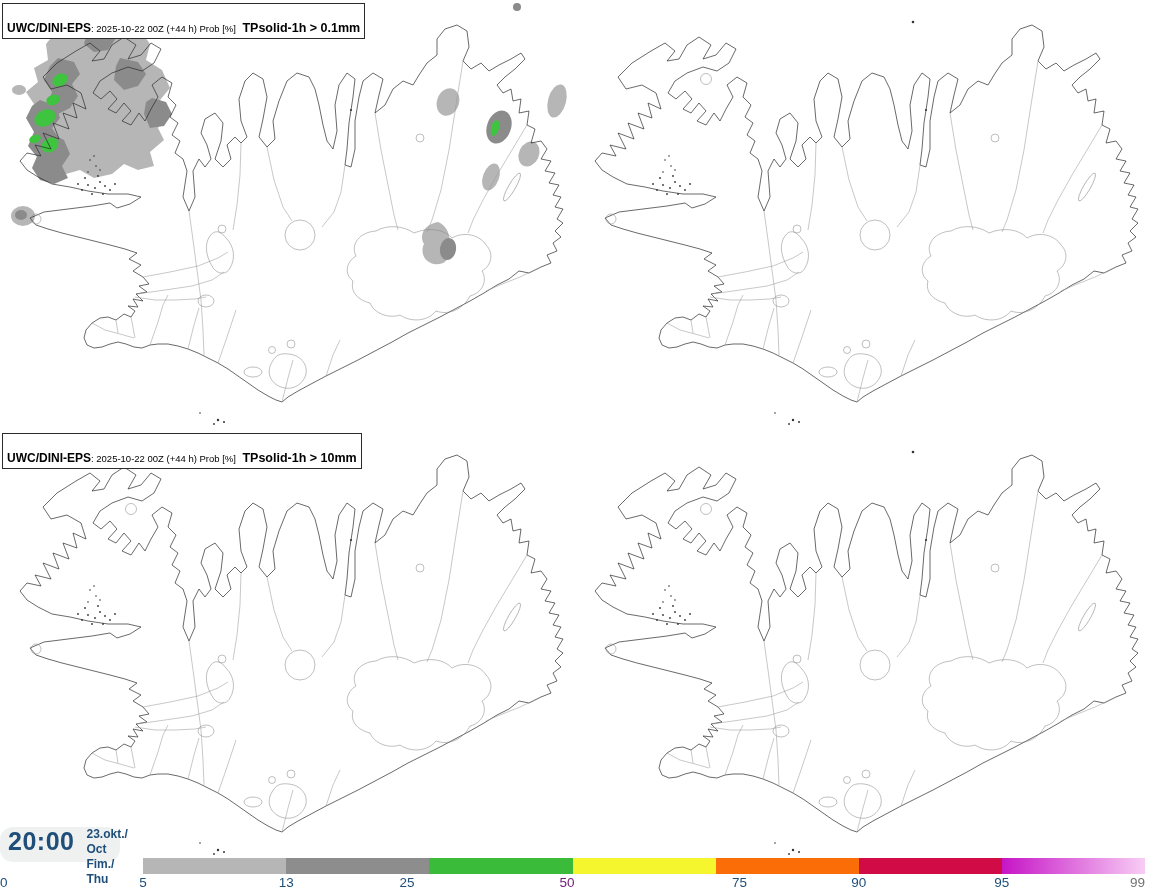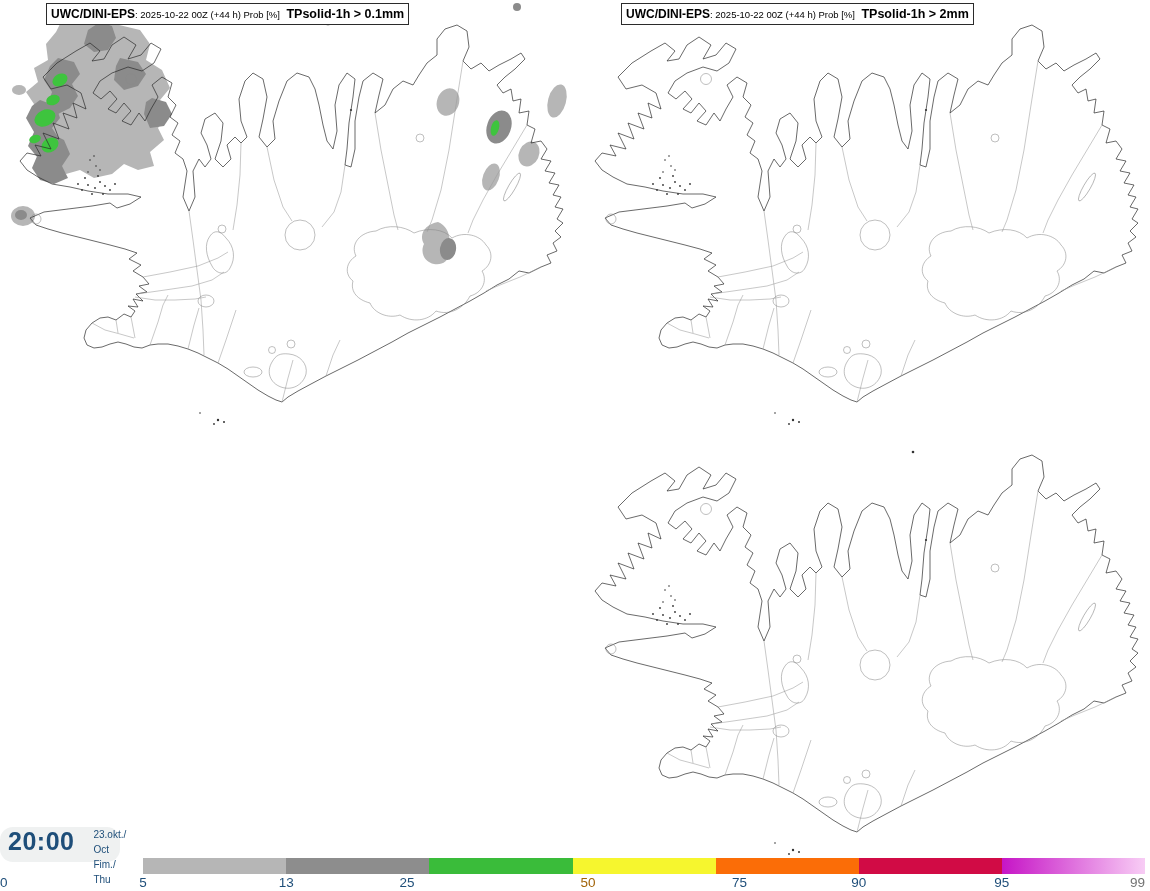--- a/index.html
+++ b/index.html
@@ -3,29 +3,29 @@
 <meta charset="utf-8">
 <style>
   html,body{margin:0;padding:0;background:#fff;}
   #screen{position:relative;width:1150px;height:891px;background:#fff;overflow:hidden;
           font-family:"Liberation Sans",sans-serif;}
   .panel{position:absolute;width:575px;height:430px;}
   #panel-1{left:0;top:0;}  #panel-2{left:575px;top:0;}
   #panel-3{left:0;top:430px;} #panel-4{left:575px;top:430px;}
   svg.map{position:absolute;left:0;top:0;width:575px;height:430px;}
   .titlebox{position:absolute;left:2px;top:3px;border:1px solid #2b2b2b;background:#fff;
-            padding:1px 4px 2px 4px;white-space:nowrap;line-height:15px;z-index:5;margin-left:44px;}
+            padding:15px 4px 2px 4px;white-space:nowrap;line-height:15px;z-index:5;}
   .model{font-weight:bold;font-size:12px;color:#000;}
   .meta{font-size:9.5px;color:#000;}
   .thr{font-weight:bold;font-size:12.5px;color:#000;margin-left:2px;}
   
   #timebox{position:absolute;left:0;top:827px;width:120px;height:35px;background:#eff1f1;
            color:#1e4e79;display:flex;align-items:flex-start;z-index:6;border-radius:13px;}
   #time-value{font-size:25px;font-weight:bold;margin-left:8px;letter-spacing:0.5px;}
-  #date-col{margin-left:19px;font-size:10px;font-weight:normal;line-height:15px;}
+  #date-col{margin-left:12px;font-size:12px;font-weight:bold;line-height:15px;}
   #colorbar{position:absolute;left:0;top:858px;width:1145px;height:16px;display:flex;}
   .seg{height:100%;flex:1 1 0;}
   #legend-ticks{position:absolute;left:0;top:875px;width:1150px;height:16px;}
   .tick{position:absolute;top:0;transform:translateX(-50%);color:#1e4e79;
         font-size:13.5px;font-weight:normal;}
   
   .coast{fill:none;stroke:#2a2a2a;stroke-width:0.7;stroke-linejoin:round;}
   .border{fill:none;stroke:#9a9a9a;stroke-width:0.55;stroke-linejoin:round;}
   .glacier{fill:none;stroke:#8a8a8a;stroke-width:0.55;}
   .islet{fill:#333;stroke:none;}
@@ -168,26 +168,31 @@
     <div class="titlebox">
       <span class="model">UWC/DINI-EPS</span><span class="meta">: 2025-10-22 00Z (+44 h) Prob [%]</span>
       <span class="thr">TPsolid-1h &gt; 0.1mm</span>
     </div>
   </div>
 
   <div class="panel" id="panel-2">
     <svg class="map" viewBox="0 0 575 430">
       <use href="#iceland"></use>
     </svg>
+  </div>
+
+  <div class="panel" id="panel-3">
+    <svg class="map" viewBox="0 0 575 430">
+      <use href="#iceland"></use>
+    </svg>
     <div class="titlebox">
       <span class="model">UWC/DINI-EPS</span><span class="meta">: 2025-10-22 00Z (+44 h) Prob [%]</span>
-      <span class="thr">TPsolid-1h &gt; 2mm</span>
-    </div>
-  </div>
-
+      <span class="thr">TPsolid-1h &gt; 10mm</span>
+    </div>
+  </div>
 
   <div class="panel" id="panel-4">
     <svg class="map" viewBox="0 0 575 430">
       <use href="#iceland"></use>
     </svg>
   </div>
 
   <div id="timebox">
     <span id="time-value">20:00</span>
     <span id="date-col">
@@ -204,20 +209,20 @@
       <div class="seg" style="background: rgb(246, 246, 46);"></div>
       <div class="seg" style="background: rgb(251, 109, 7);"></div>
       <div class="seg" style="background: rgb(209, 11, 69);"></div>
       <div class="seg" style="background: linear-gradient(90deg, rgb(198, 21, 198), rgb(248, 205, 245));"></div>
     </div>
   <div id="legend-ticks">
       <span class="tick" style="left: 0px; color: rgb(30, 78, 121); transform: none;">0</span>
       <span class="tick" style="left: 143.125px; color: rgb(30, 78, 121);">5</span>
       <span class="tick" style="left: 286.25px; color: rgb(30, 78, 121);">13</span>
       <span class="tick" style="left: 407px; color: rgb(30, 78, 121);">25</span>
-      <span class="tick" style="left: 588px; color: #a16207;">50</span>
+      <span class="tick" style="left: 567px; color: #701a75;">50</span>
       <span class="tick" style="left: 715.625px; color: rgb(30, 78, 121); margin-left: 24px;">75</span>
       <span class="tick" style="left: 858.75px; color: rgb(30, 78, 121);">90</span>
       <span class="tick" style="left: 1001.88px; color: rgb(30, 78, 121);">95</span>
       <span class="tick" style="left: 1145px; color: #737373; transform: translateX(-100%);">99</span>
     </div>
 
 </div>
 
 </body></html>

